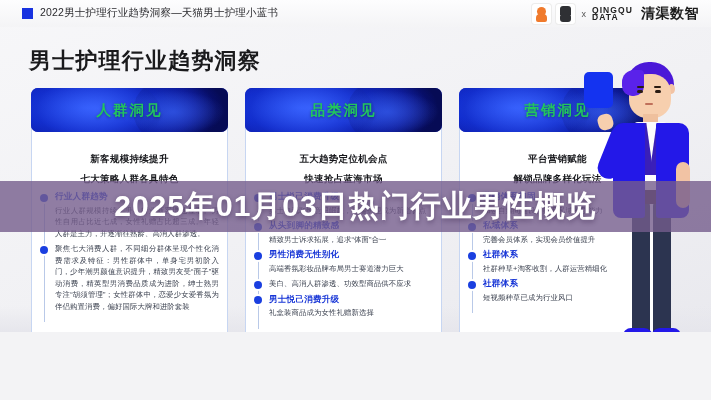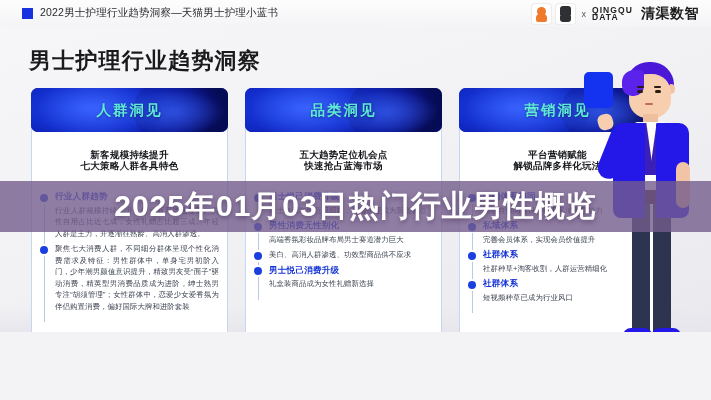--- a/index.html
+++ b/index.html
@@ -51,28 +51,28 @@
     background:#1425c8;z-index:3;}
   .ph-bg{position:absolute;inset:0;
     background:radial-gradient(ellipse 70% 120% at 28% 45%, #2a57ff 0%, #1230d8 42%, #0a1496 78%, #060b55 100%);}
   .ph-bg:after{content:"";position:absolute;inset:0;
     background:radial-gradient(ellipse 38% 70% at 72% 55%, rgba(90,130,255,.45) 0%, rgba(10,20,120,0) 70%);}
   .ph-face{position:absolute;left:-6%;top:-35%;width:72%;height:180%;border-radius:50%;
     background:radial-gradient(ellipse at 55% 45%, rgba(70,110,255,.55) 0%, rgba(20,40,170,.25) 55%, rgba(0,0,0,0) 72%);}
   .ph-face2{position:absolute;right:2%;top:-30%;width:46%;height:165%;border-radius:50%;
     background:radial-gradient(ellipse at 45% 50%, rgba(40,80,230,.5) 0%, rgba(8,14,90,.15) 60%, rgba(0,0,0,0) 75%);}
   .ph-txt{position:absolute;inset:0;display:flex;align-items:center;justify-content:center;
-    color:#5eead4;font-size:14.5px;font-weight:700;letter-spacing:2px;
+    color:#22c55e;font-size:14.5px;font-weight:700;letter-spacing:2px;
     text-shadow:0 1px 3px rgba(0,0,0,.35);}
 
   .card{position:absolute;left:0;top:30px;width:197px;height:258px;
     background:#fff;border:1px solid #c7d6f2;border-radius:8px;box-sizing:border-box;
     z-index:1;}
   .cardsub{position:absolute;left:0;right:0;top:30px;text-align:center;
-    font-size:9.5px;font-weight:700;color:#17181c;line-height:11px;letter-spacing:.3px;}
+    font-size:9.5px;font-weight:700;color:#17181c;line-height:20px;letter-spacing:.3px;}
 
   
   .tl{position:absolute;left:10px;top:72px;right:8px;}
   .tl-line{position:absolute;left:1.5px;top:2px;bottom:-6px;width:1px;background:#b9c9e8;}
   .tl-item{position:relative;padding-left:13px;margin-bottom:4px;}
   .dot{position:absolute;left:-2.5px;top:2.5px;width:8px;height:8px;border-radius:50%;
     background:#1a3fe0;box-shadow:0 0 0 2px #fff;}
   .tl-h{font-size:8.6px;font-weight:700;color:#1634d6;line-height:11px;letter-spacing:.2px;}
   .tl-p{font-size:7.4px;color:#3c4250;line-height:11.5px;margin-top:2.5px;letter-spacing:.1px;
     text-align:justify;}
@@ -190,20 +190,25 @@
         <div class="cardsub">五大趋势定位机会点<br>快速抢占蓝海市场</div>
         <div class="tl">
           <div class="tl-line"></div>
           <div class="tl-item">
             <span class="dot"></span>
             <div class="tl-h">男士悦己消费升级</div>
             <div class="tl-p">男士自我取悦意识崛起，高端护理成为新增长点</div>
           </div>
           <div class="tl-item">
             <span class="dot"></span>
+            <div class="tl-h">从头到脚的精致感</div>
+            <div class="tl-p">精致男士诉求拓展，追求“体面”合一</div>
+          </div>
+          <div class="tl-item">
+            <span class="dot"></span>
             <div class="tl-h">男性消费无性别化</div>
             <div class="tl-p">高端香氛彩妆品牌布局男士赛道潜力巨大</div>
           </div>
           <div class="tl-item">
             <span class="dot"></span>
             <div class="tl-p">美白、高消人群渗透、功效型商品供不应求</div>
           </div>
           <div class="tl-item">
             <span class="dot"></span>
             <div class="tl-h">男士悦己消费升级</div>

